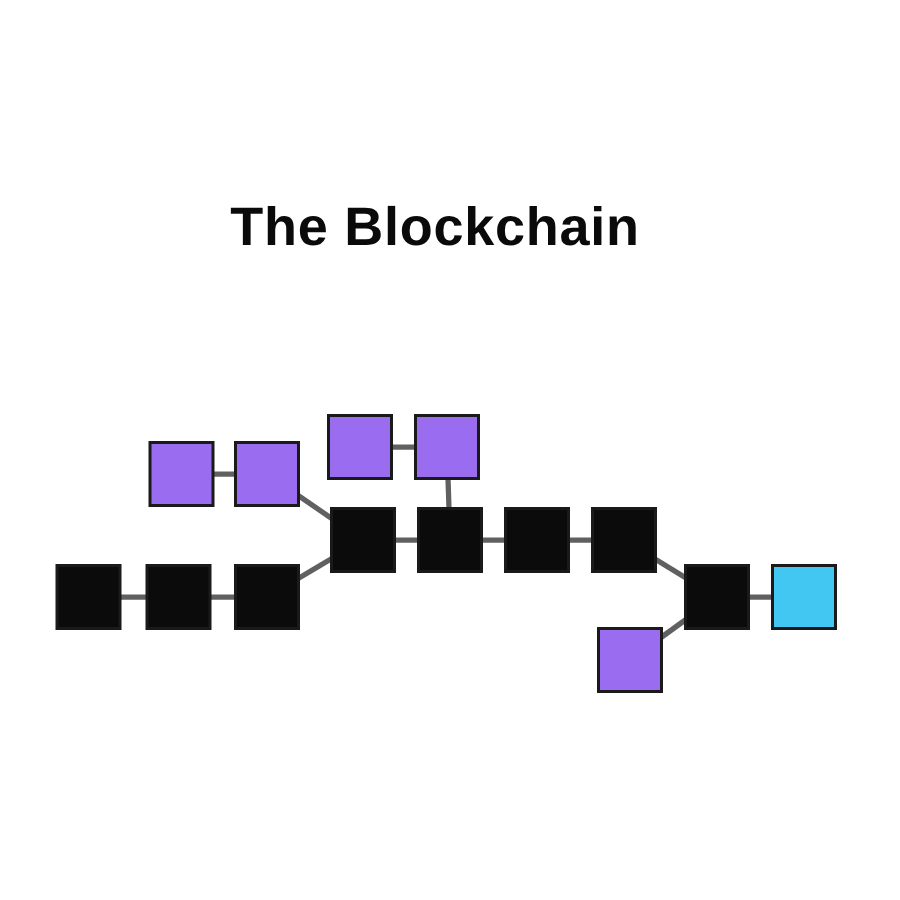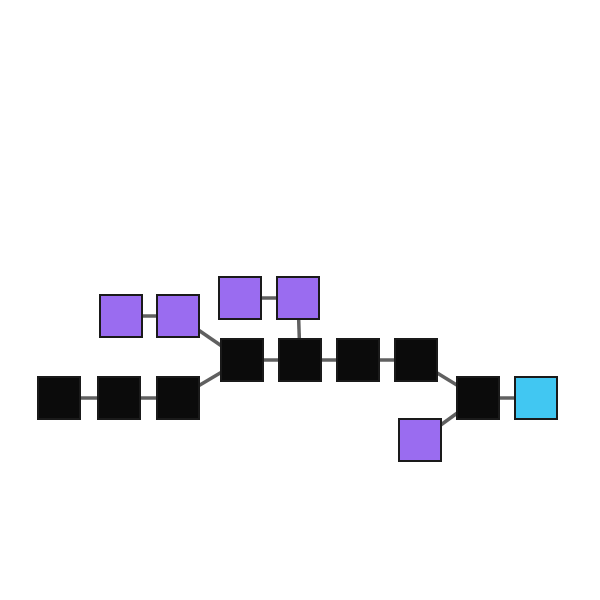--- a/index.html
+++ b/index.html
@@ -33,20 +33,21 @@
   .diagram {
     position: absolute;
     top: 0;
     left: 0;
   }
 </style>
 </head>
 <body>
 
 <div class="stage">
+  <h1 class="page-title">The Blockchain</h1>
 
   <svg id="diagram-svg" class="diagram" width="600" height="600" viewBox="0 0 600 600">
       <line x1="59" y1="398" x2="119" y2="398" stroke="#606060" stroke-width="3.5"></line>
       <line x1="119" y1="398" x2="178" y2="398" stroke="#606060" stroke-width="3.5"></line>
       <line x1="178" y1="398" x2="242" y2="360" stroke="#606060" stroke-width="3.5"></line>
       <line x1="121" y1="316" x2="178" y2="316" stroke="#606060" stroke-width="3.5"></line>
       <line x1="178" y1="316" x2="242" y2="360" stroke="#606060" stroke-width="3.5"></line>
       <line x1="240" y1="298" x2="298" y2="298" stroke="#606060" stroke-width="3.5"></line>
       <line x1="298" y1="298" x2="300" y2="360" stroke="#606060" stroke-width="3.5"></line>
       <line x1="242" y1="360" x2="300" y2="360" stroke="#606060" stroke-width="3.5"></line>

